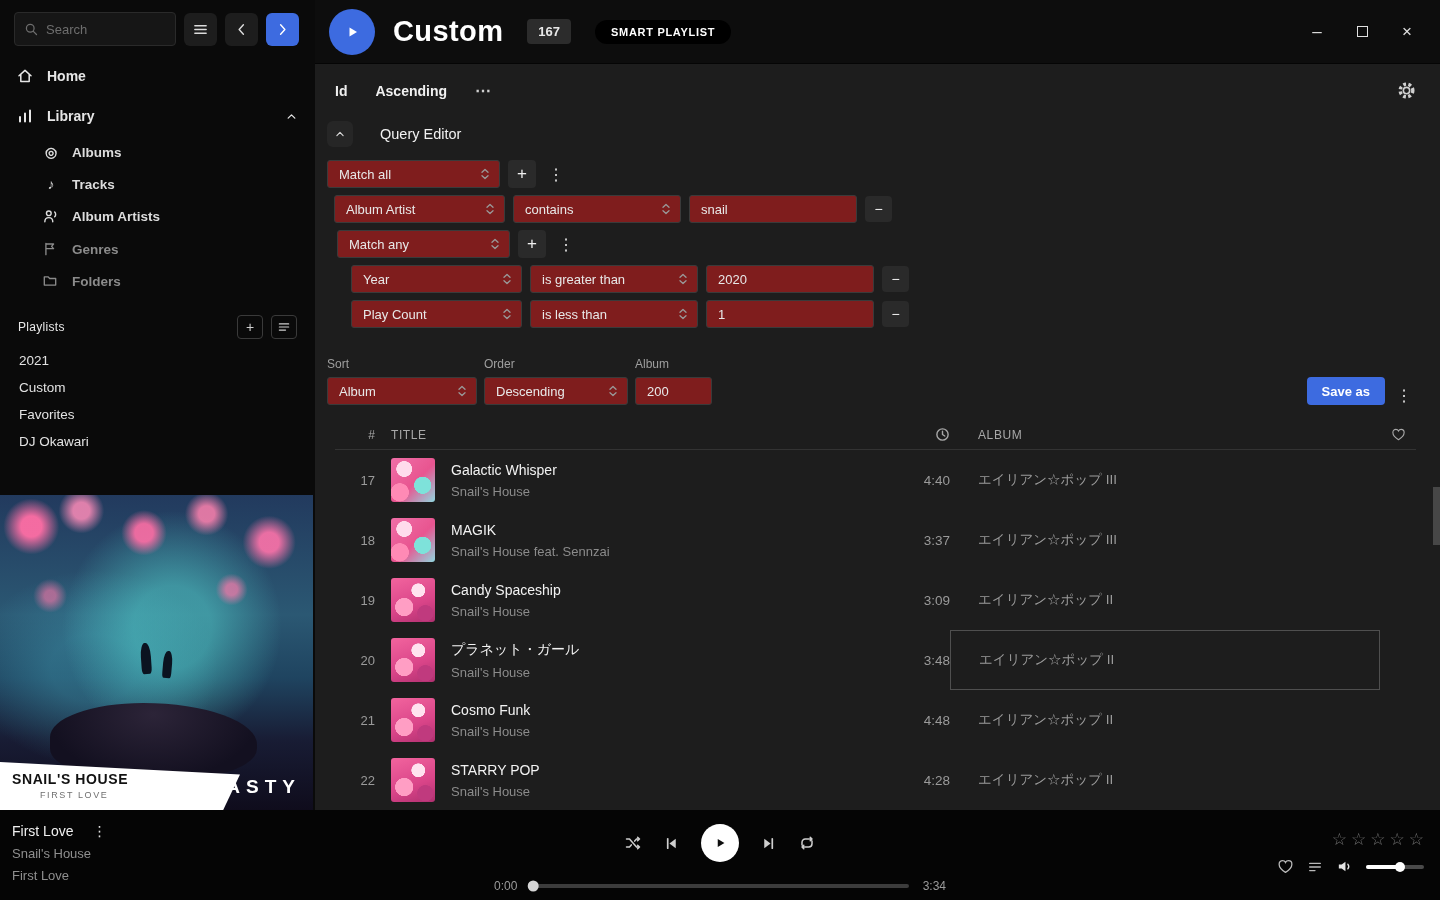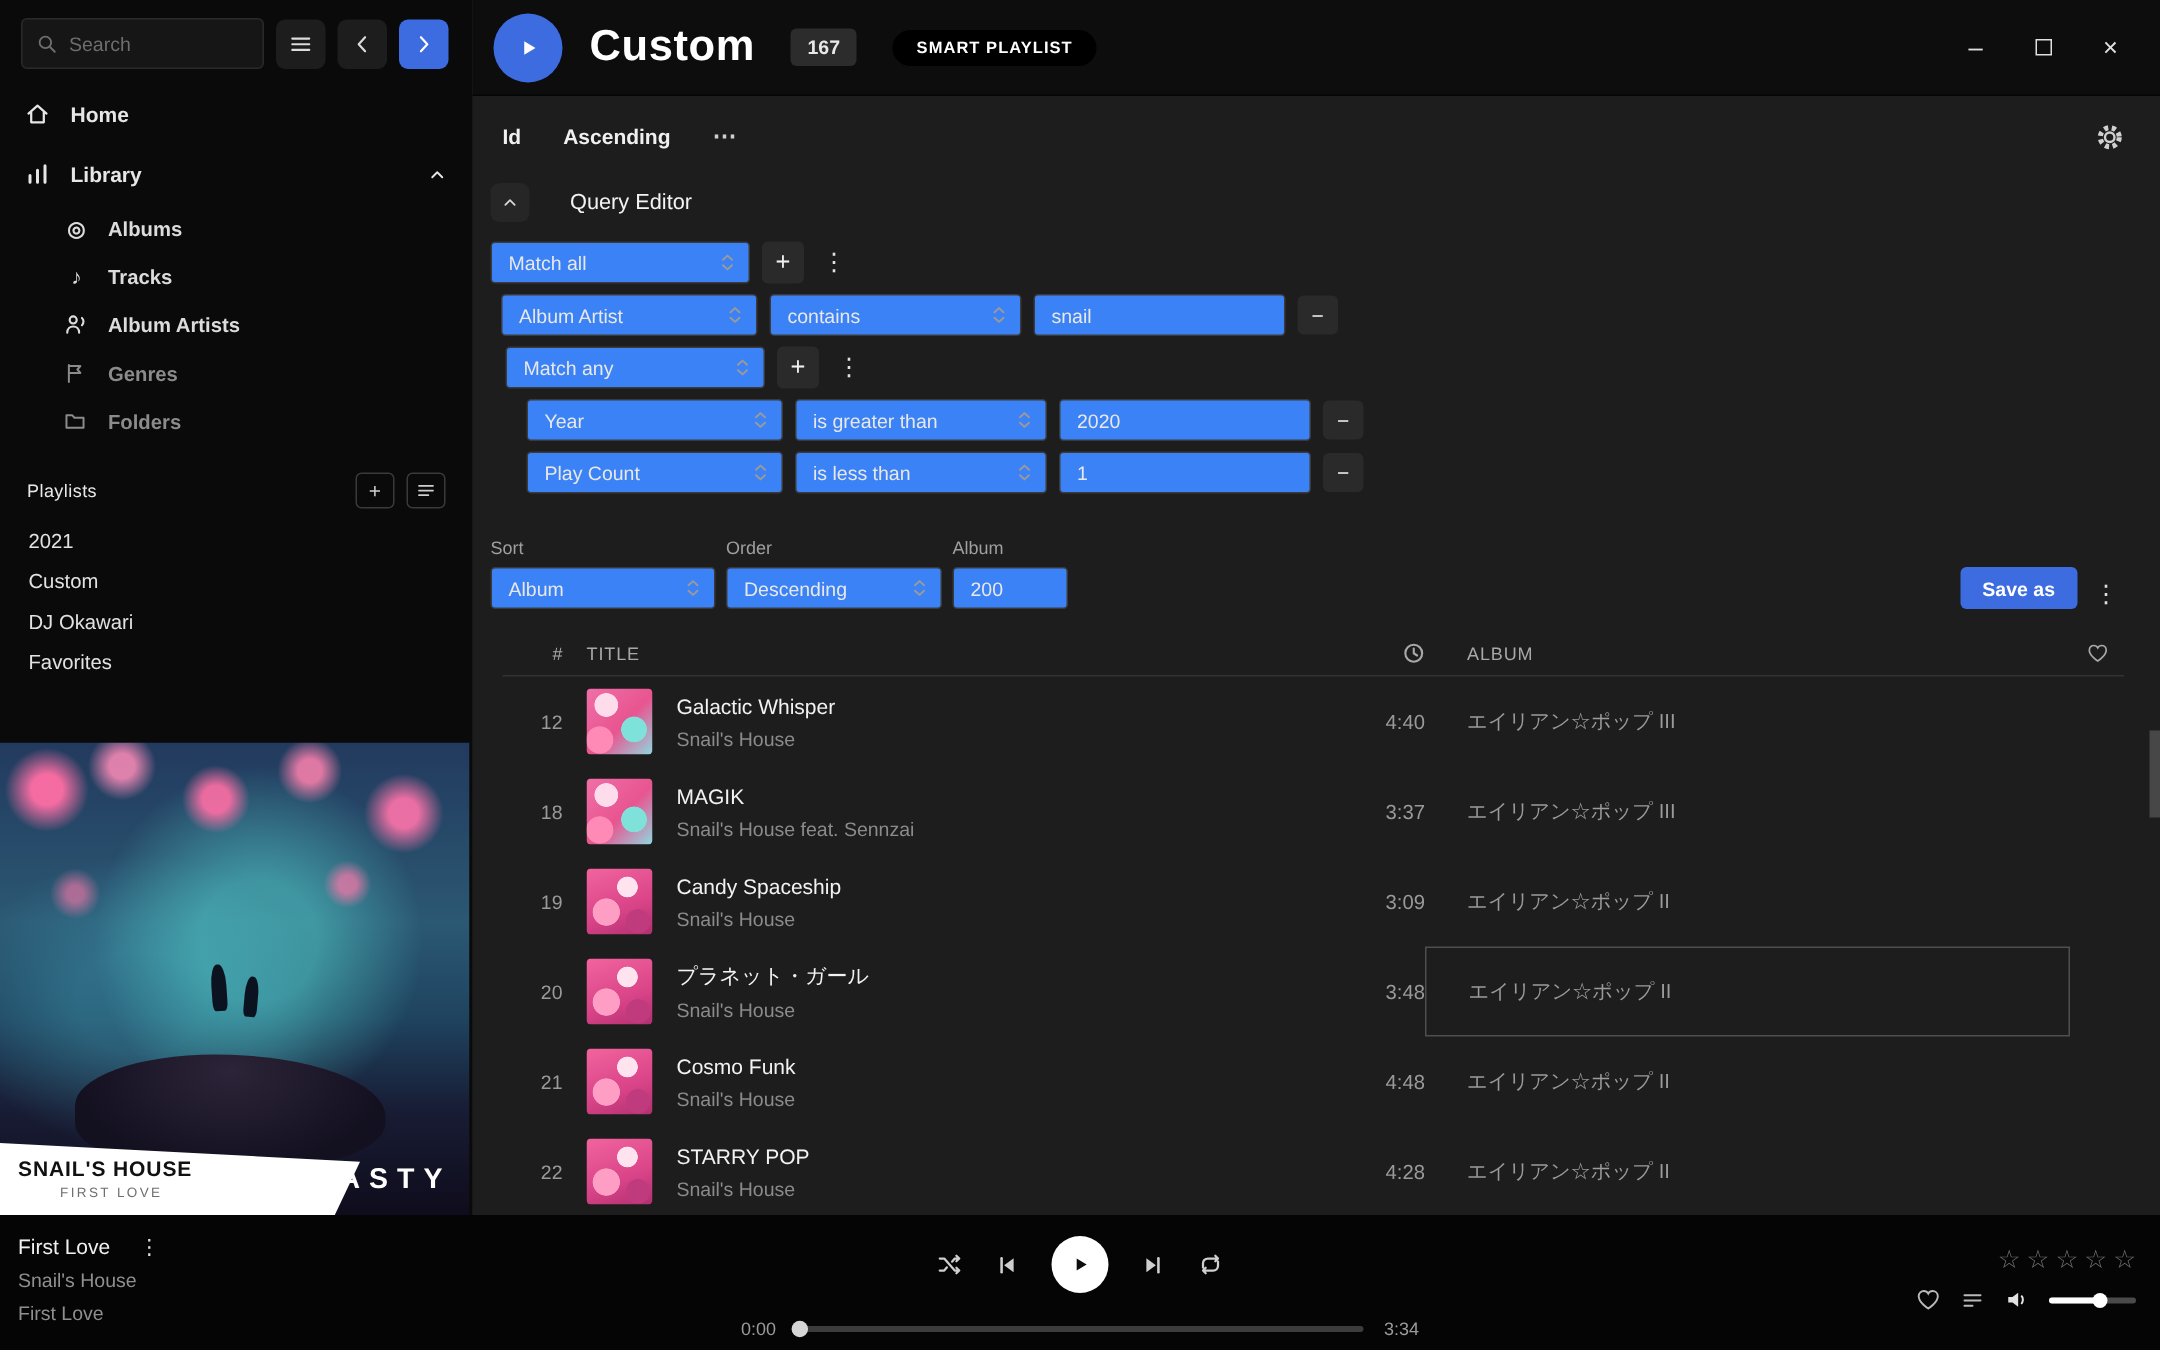--- a/index.html
+++ b/index.html
@@ -79,21 +79,21 @@
   .qe { padding:4px 24px 0 12px; }
   .qe-head { display:flex; align-items:center; margin:4px 0 13px; }
   .qe-collapse { width:26px; height:26px; border-radius:6px; background:#262626; border:0; color:#d8d8d8;
     display:flex; align-items:center; justify-content:center; cursor:pointer; }
   .qe-title { font-size:14.5px; margin-left:27px; color:#f2f2f2; }
 
   .qe-row { display:flex; align-items:center; gap:8px; margin-bottom:7px; }
   .ind-1 { margin-left:7px; }
   .ind-2 { margin-left:10px; }
   .ind-3 { margin-left:24px; }
-  .select, .text-input { height:28px; background:#3b82f6; border:1px solid #3a3a3a; border-radius:3px;
+  .select, .text-input { height:28px; background:#7f1d1d; border:1px solid #3a3a3a; border-radius:3px;
     display:inline-flex; align-items:center; justify-content:space-between; padding:0 8px 0 11px;
     font-size:13px; color:#e8e8e8; cursor:pointer; font-family:inherit; }
   .text-input { cursor:text; outline:none; }
   .w-match { width:173px; } .w-field { width:171px; } .w-op { width:168px; } .w-val { width:168px; }
   .w-sort { width:150px; } .w-order { width:144px; } .w-limit { width:77px; }
   .sq-btn { width:28px; height:28px; background:#2a2a2a; border:0; border-radius:4px; color:#f0f0f0;
     font-size:17px; display:flex; align-items:center; justify-content:center; cursor:pointer; }
   .minus-btn { width:27px; height:26px; font-size:14px; }
   .kebab { background:transparent; border:0; color:#e0e0e0; font-size:16px; cursor:pointer; padding:0 4px; }
 
@@ -266,22 +266,22 @@
         <span>
           <svg class="ic" width="14" height="14" viewBox="0 0 18 18">
               <path d="M3 5 H15 M3 9 H15 M3 13 H11"></path>
             </svg>
         </span>
       </button>
     </div>
     <div>
       <div class="playlist-item">2021</div>
       <div class="playlist-item">Custom</div>
+      <div class="playlist-item">Favorites</div>
       <div class="playlist-item">DJ Okawari</div>
-      <div class="playlist-item">Favorites</div>
     </div>
 
     <div class="cover">
       <div class="cover-art"></div>
       <div class="rock"></div>
       <div class="fig fig-1"></div>
       <div class="fig fig-2"></div>
       <div class="cover-banner">
         <div class="artist">SNAIL'S HOUSE</div>
         <div class="title">FIRST LOVE</div>
@@ -480,21 +480,21 @@
         </span>
         <span class="h-album">ALBUM</span>
         <span class="h-fav">
           <svg width="15" height="15" viewBox="0 0 16 16" fill="none" stroke="#a8a8a8" stroke-width="1.2">
               <path d="M8 13.5 C8 13.5 2 9.8 2 5.8 C2 3.7 3.6 2.5 5.2 2.5 C6.4 2.5 7.5 3.2 8 4.2 C8.5 3.2 9.6 2.5 10.8 2.5 C12.4 2.5 14 3.7 14 5.8 C14 9.8 8 13.5 8 13.5 Z"></path>
             </svg>
         </span>
       </div>
       <div>
   <div class="trow">
-    <div class="cell-num">12</div>
+    <div class="cell-num">17</div>
     <div class="cell-main">
       <div class="thumb art-a"></div>
       <div>
         <div class="t-title">Galactic Whisper</div>
         <div class="t-artist">Snail's House</div>
       </div>
     </div>
     <div class="cell-dur">4:40</div>
     <div class="album-cell">エイリアン☆ポップ III</div>
     <div></div>

